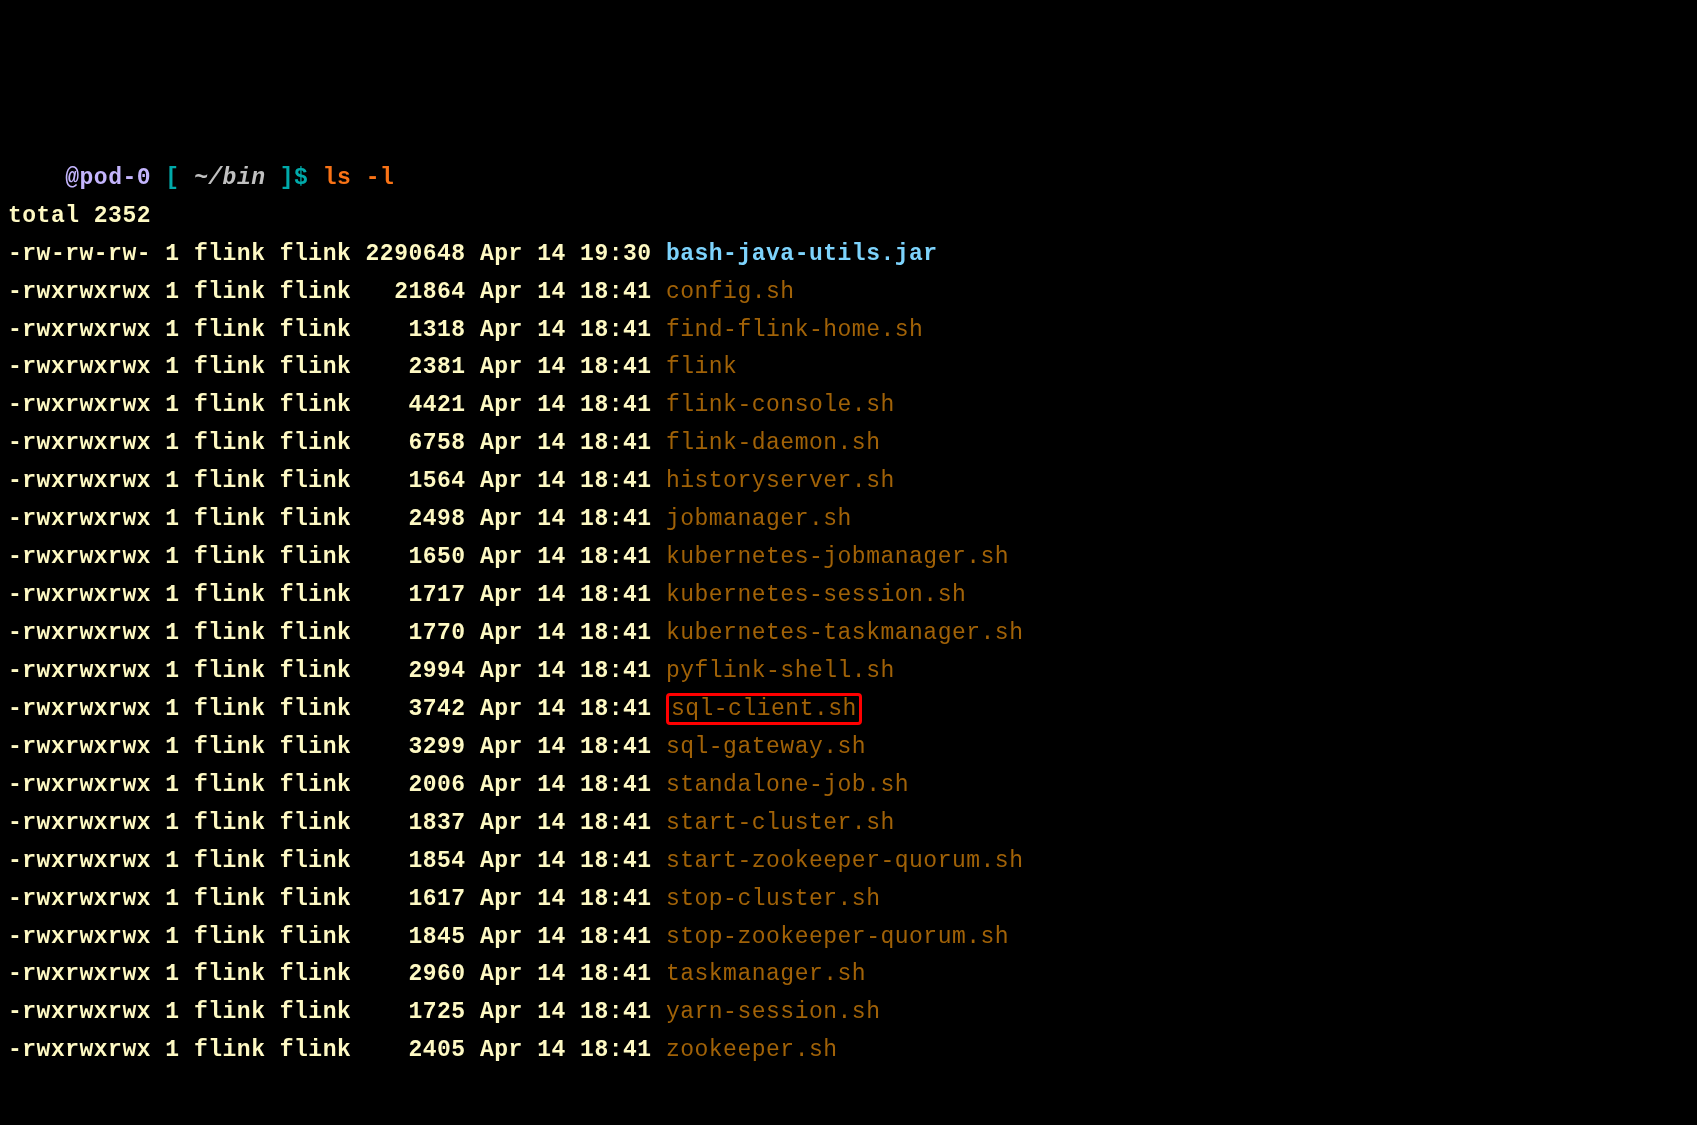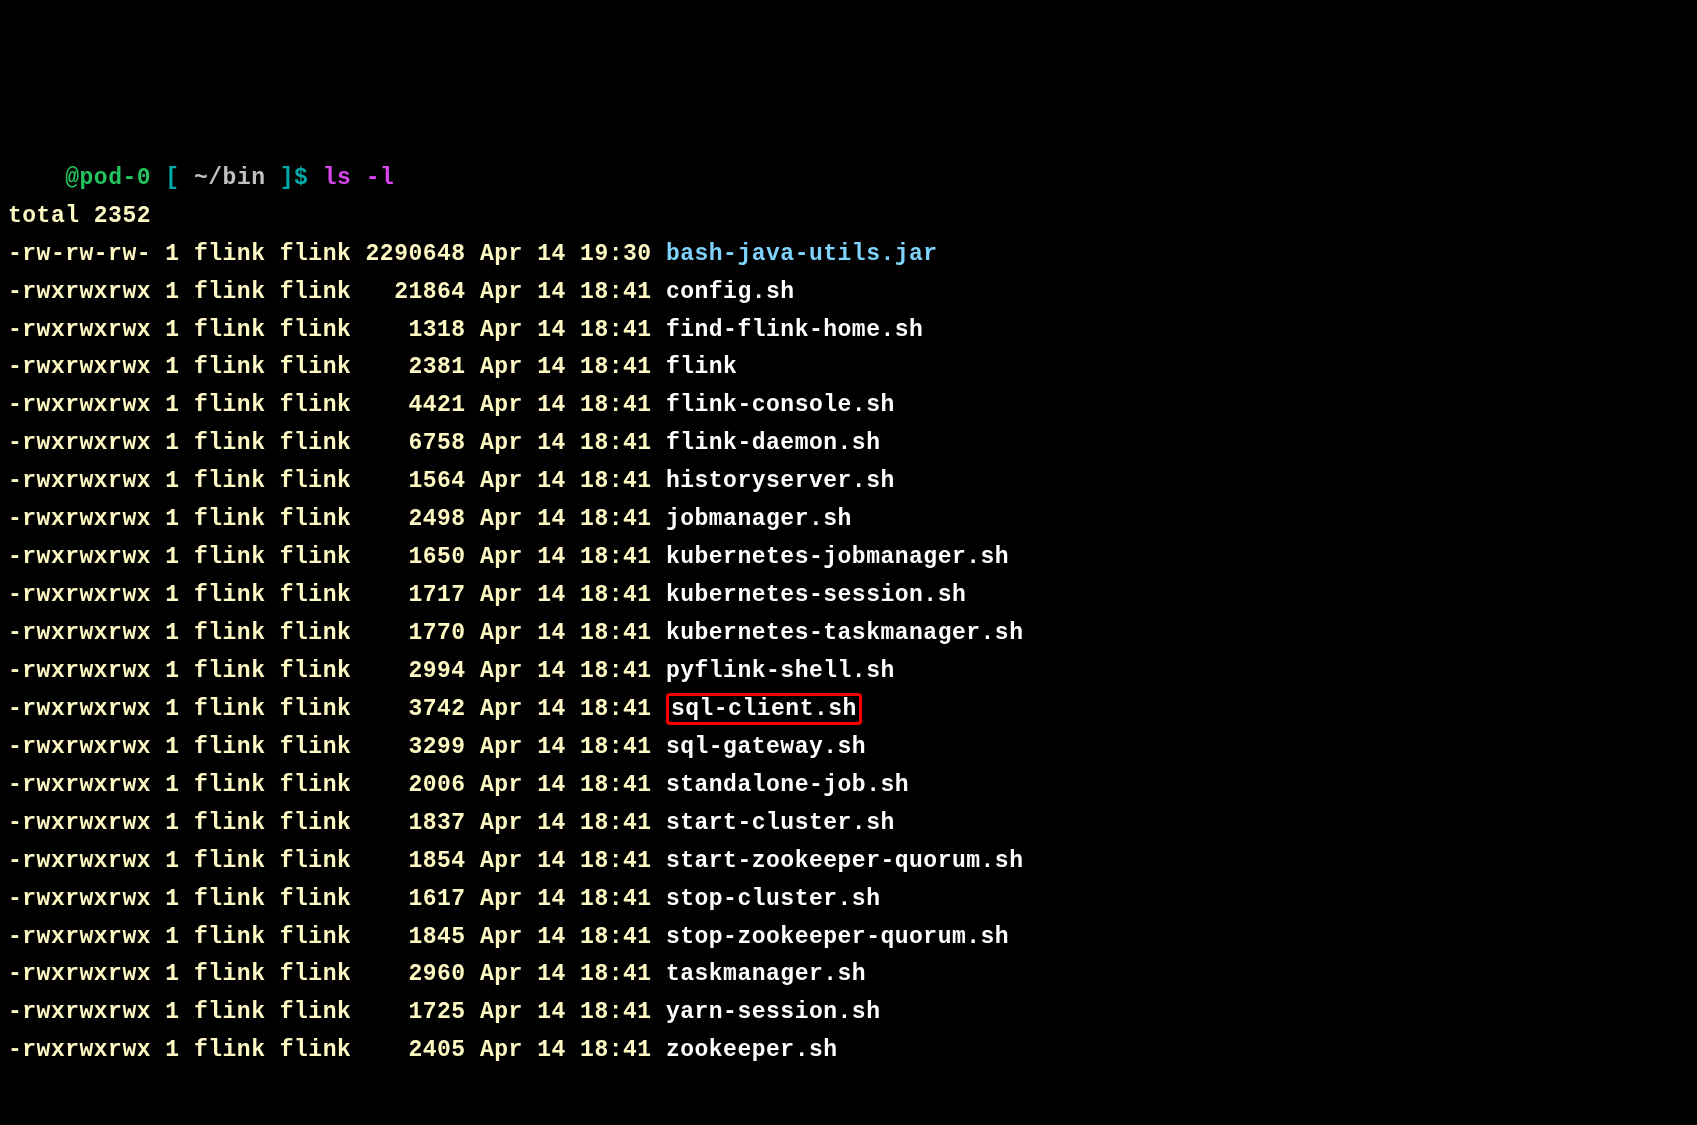--- a/index.html
+++ b/index.html
@@ -11,28 +11,28 @@
       background-color: #000000;
       font-family: "Courier New", Courier, monospace;
       font-size: 23px;
       font-weight: bold;
       color: #c0c0c0;
       padding: 8px;
       line-height: 1.65;
       white-space: pre;
       letter-spacing: 0.5px;
     }
-    .prompt-user { color: #22c55e; text-align: right; }
+    .prompt-user { color: #c4b5fd; text-align: right; }
     .prompt-bracket { color: #00aaaa; }
-    .prompt-path { color: #c0c0c0; }
+    .prompt-path { color: #c0c0c0; font-style: italic; }
     .prompt-dollar { color: #00aaaa; }
-    .prompt-cmd { color: #d946ef; }
+    .prompt-cmd { color: #f97316; }
     .gray { color: #fef9c3; }
     .file-red { color: #7dd3fc; font-weight: bold; }
-    .file-green { color: #ffffff; font-weight: bold; }
+    .file-green { color: #a16207; font-weight: normal; }
     .highlight {
       border: 3px solid #ff0000;
       padding: 0 2px;
       border-radius: 4px;
       text-align: right;
     }
     .line { display: block; }
   </style>
 </head>
 <body>

